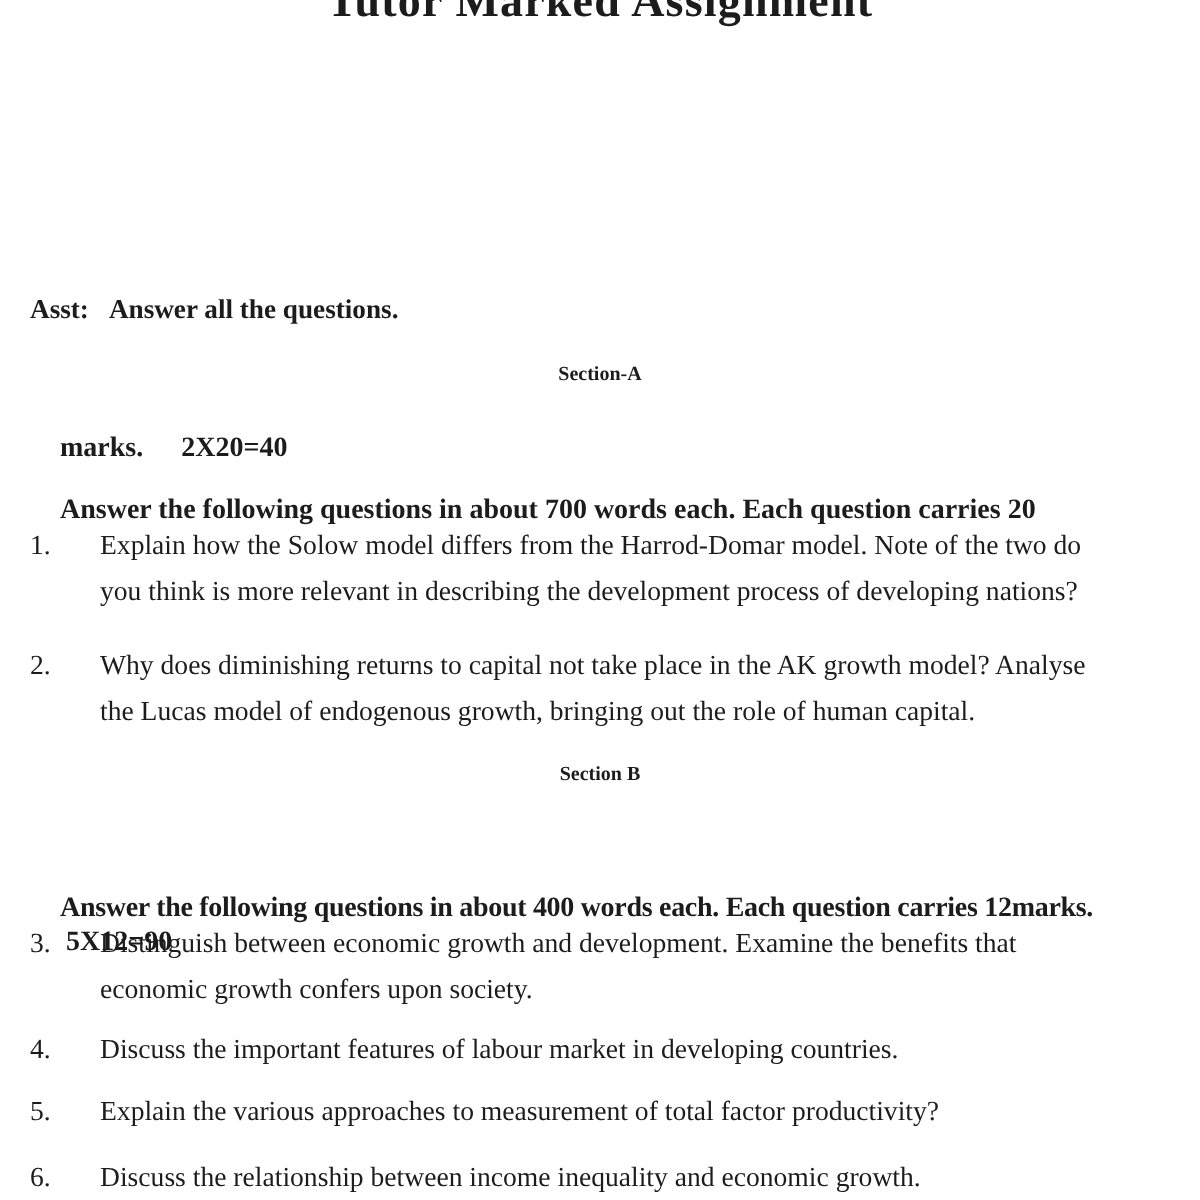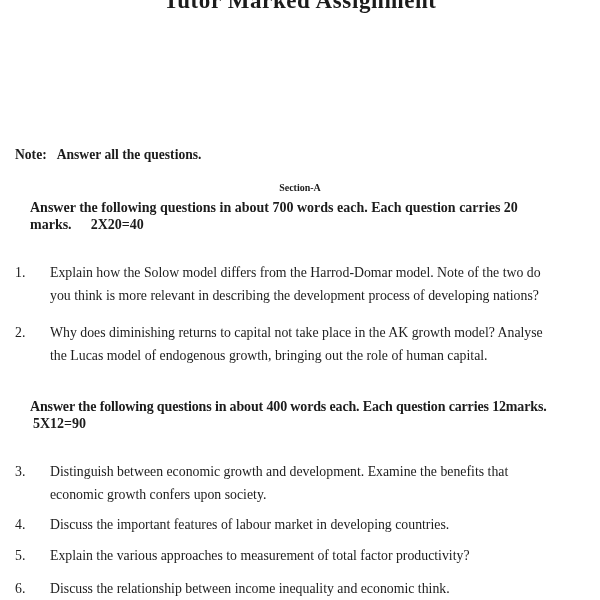--- a/index.html
+++ b/index.html
@@ -59,20 +59,21 @@
   }
   .heading-a { top: 183px; }
   .heading-b { top: 383px; }
   .instr-line {
     position: absolute;
     left: 30px;
     font-size: 14px;
     font-weight: bold;
     line-height: 1;
     white-space: nowrap;
+    margin-top: 48px;
   }
   .instr-a1 { top: 201px; }
   .instr-a2 {
     position: absolute;
     top: 218px;
     left: 30px;
     right: 28px;
     display: flex;
     justify-content: flex-start;
     font-size: 14px;
@@ -101,21 +102,21 @@
 </style>
 </head>
 <body>
 
 <div class="page">
 
   <div class="doc-title">Tutor Marked Assignment</div>
 
 
   <div class="note-line">
-    <span>Note:</span><span class="note-text">Answer all the questions.</span>
+    <span>Asst:</span><span class="note-text">Answer all the questions.</span>
   </div>
 
   <div class="section-heading heading-a">Section-A</div>
   <div class="instr-line instr-a1">Answer the following questions in about 700 words each. Each question carries 20</div>
   <div class="instr-a2">
     <span>marks.</span>
     <span>2X20=40</span>
   </div>
 
   <div class="question q1">
@@ -123,20 +124,21 @@
     <span class="qtext">Explain how the Solow model differs from the Harrod-Domar model. Note of the two do
 you think is more relevant in describing the development process of developing nations?</span>
   </div>
 
   <div class="question q2">
     <span class="qnum">2.</span>
     <span class="qtext">Why does diminishing returns to capital not take place in the AK growth model? Analyse
 the Lucas model of endogenous growth, bringing out the role of human capital.</span>
   </div>
 
+  <div class="section-heading heading-b">Section B</div>
   <div class="instr-line instr-b1">Answer the following questions in about 400 words each. Each question carries 12marks.</div>
   <div class="instr-line instr-b2">5X12=90</div>
 
   <div class="question q3">
     <span class="qnum">3.</span>
     <span class="qtext">Distinguish between economic growth and development. Examine the benefits that
 economic growth confers upon society.</span>
   </div>
 
   <div class="question q4">
@@ -144,16 +146,16 @@
     <span class="qtext">Discuss the important features of labour market in developing countries.</span>
   </div>
 
   <div class="question q5">
     <span class="qnum">5.</span>
     <span class="qtext">Explain the various approaches to measurement of total factor productivity?</span>
   </div>
 
   <div class="question q6">
     <span class="qnum">6.</span>
-    <span class="qtext">Discuss the relationship between income inequality and economic think.</span>
+    <span class="qtext">Discuss the relationship between income inequality and economic growth.</span>
   </div>
 
 </div>
 
 </body></html>

